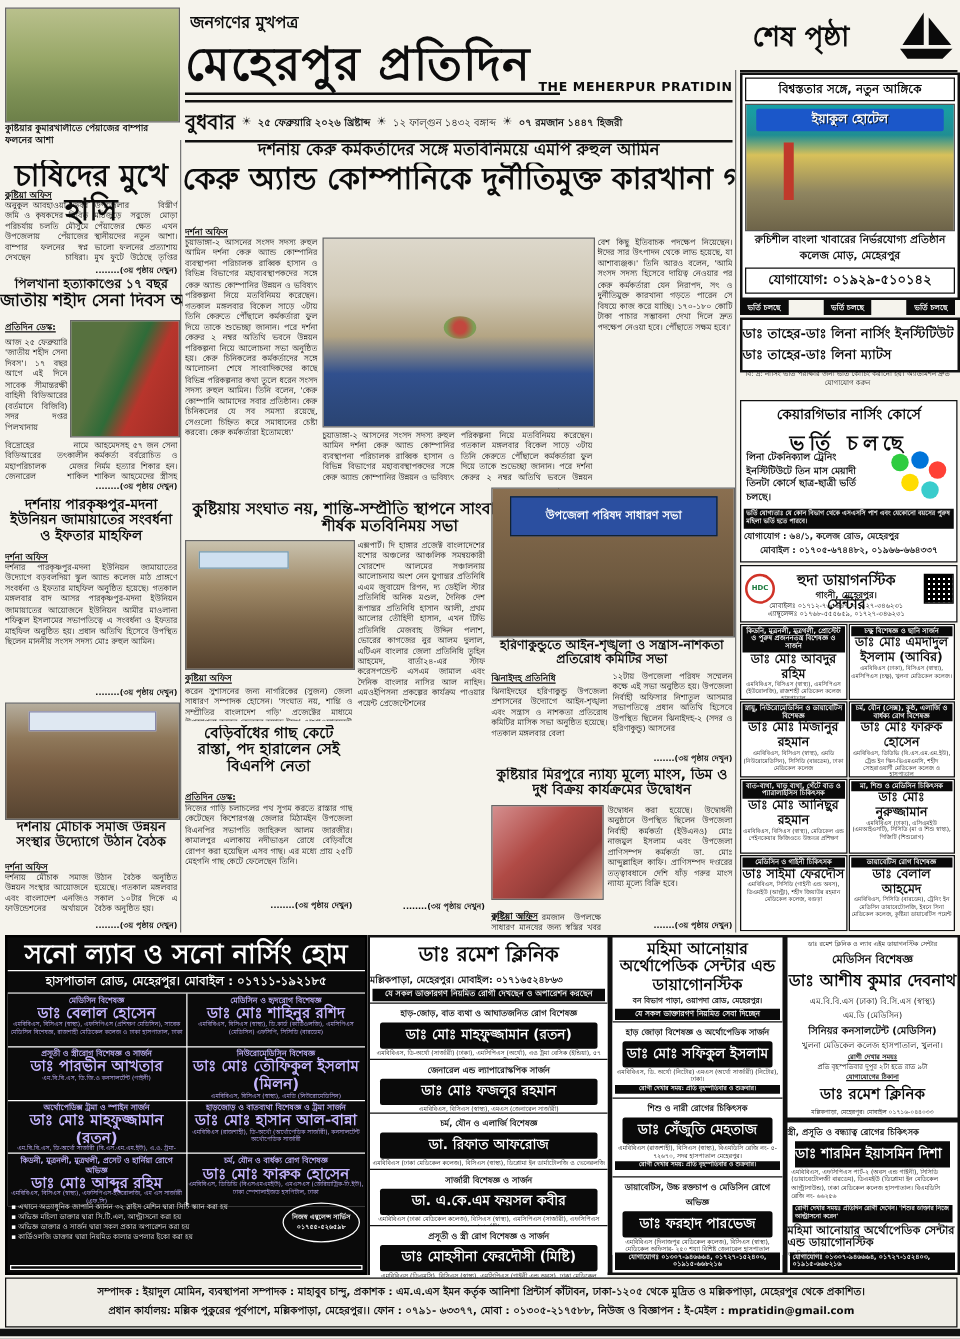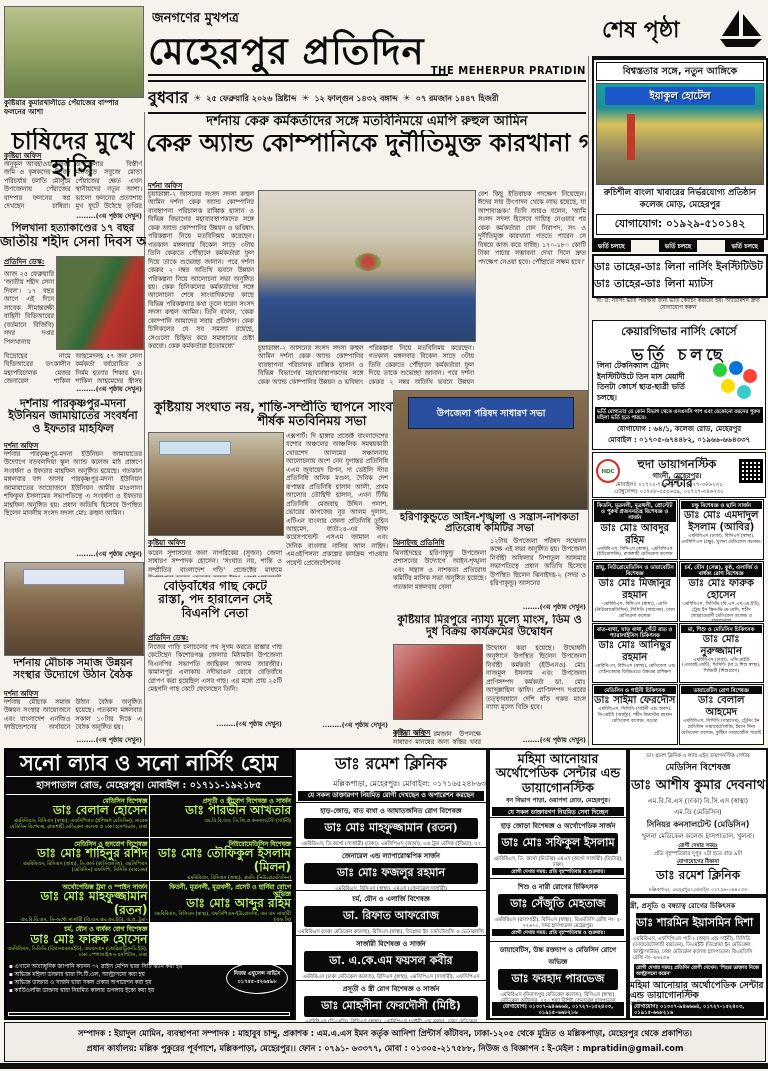--- a/index.html
+++ b/index.html
@@ -9,21 +9,21 @@
   .body{font-size:6.4px;line-height:1.32;text-align:justify;}
   .c2{column-count:2;column-gap:5px;}
   .byline{font-size:7px;font-weight:bold;text-decoration:underline;}
   .cap{font-size:7.2px;font-weight:bold;line-height:1.2;}
   .more{font-size:6.4px;font-weight:bold;text-align:right;}
   .rule{position:absolute;background:#111;}
   .photo{position:absolute;border:1px solid #666;}
   .box{position:absolute;border:1.5px solid #111;background:#fff;}
   .dark{background:#0a0a0a;color:#fff;}
   .grid2{display:grid;grid-template-columns:1fr 1fr;gap:1px;background:#fff;}
-  .dcell{background:#0a0a0a;color:#bef264;text-align:right;padding:2px 1px;overflow:hidden;}
+  .dcell{background:#0a0a0a;color:#c4b5fd;text-align:center;padding:2px 1px;overflow:hidden;}
   .dcell .spec{font-size:6.2px;font-weight:bold;line-height:1.15;}
   .dcell .name{font-size:12px;font-weight:bold;line-height:1.15;}
   .dcell .cred{font-size:4.8px;line-height:1.25;}
   .wcell{background:#fff;text-align:center;border-top:1px solid #111;padding:2px 2px;overflow:hidden;}
   .wcell .spec{font-size:6.6px;font-weight:bold;}
   .wcell .name{background:#0a0a0a;color:#fff;font-size:11px;font-weight:bold;margin:1px 6px;padding:1px 0;border-radius:2px;}
   .wcell .cred{font-size:4.9px;line-height:1.25;}
   .gcell{background:#fff;border:1px solid #111;text-align:center;overflow:hidden;padding:1px;}
   .gcell .spec{background:#0a0a0a;color:#fff;font-size:5.4px;font-weight:bold;padding:1px;line-height:1.15;}
   .gcell .name{font-size:10px;font-weight:bold;line-height:1.2;}
@@ -38,21 +38,21 @@
 
   <div class="t" style="left:152px;top:8px;width:240px;font-size:13px;font-weight:bold">জনগণের মুখপত্র</div>
   <div class="t" style="left:148px;top:22px;width:440px;font-size:37px;font-weight:bold;letter-spacing:1px;white-space:nowrap">মেহেরপুর প্রতিদিন</div>
   <div class="rule" style="left:148px;top:74px;width:300px;height:2px"></div>
   <div class="t" style="left:380px;top:65px;width:206px;font-size:10px;font-weight:bold;text-align:right;letter-spacing:0.5px">THE MEHERPUR PRATIDIN</div>
   <div class="t" style="left:148px;top:80px;width:438px;height:28px;border-top:2px solid #111;border-bottom:2px solid #111;display:flex;align-items:center;gap:5px;padding-top:2px">
     <span style="font-size:16px;font-weight:bold;flex:0 0 auto">বুধবার</span>
     <span class="sun">☀</span>
     <span style="font-size:8px;font-weight:bold">২৫ ফেব্রুয়ারি ২০২৬ খ্রিষ্টাব্দ</span>
     <span class="sun">☀</span>
-    <span style="font-size:8px;font-weight:bold">১২ ফাল্গুন ১৪৩২ বঙ্গাব্দ</span>
+    <span style="font-size:8px;font-weight:normal">১২ ফাল্গুন ১৪৩২ বঙ্গাব্দ</span>
     <span class="sun">☀</span>
     <span style="font-size:8px;font-weight:bold">০৭ রমজান ১৪৪৭ হিজরী</span>
   </div>
 
   <div class="t" style="left:592px;top:6px;width:174px;height:50px;border-bottom:2px solid #111">
     <span style="position:absolute;left:10px;top:6px;font-size:22px;font-weight:bold">শেষ পৃষ্ঠা</span>
     <svg style="position:absolute;right:2px;top:2px" width="46" height="42" viewBox="0 0 46 42">
         <path d="M21 2 L21 28 L4 28 Z" fill="#0a0a0a"></path>
         <path d="M25 6 L25 28 L43 28 Z" fill="#0a0a0a"></path>
         <path d="M2 31 h42 l-8 8 H8 Z" fill="#0a0a0a"></path>
@@ -167,21 +167,21 @@
     <div style="font-size:16px;font-weight:bold;text-align:center;letter-spacing:4px">ভর্তি চলছে</div>
     <div style="position:absolute;left:4px;top:40px;width:108px;font-size:7.5px;font-weight:bold;line-height:1.4">লিনা টেকনিক্যাল ট্রেনিং ইনস্টিটিউটে তিন মাস মেয়াদী তিনটা কোর্সে ছাত্র-ছাত্রী ভর্তি চলছে।</div>
     <div style="position:absolute;right:6px;top:40px;width:48px;height:40px">
       <span style="position:absolute;left:2px;top:2px;width:14px;height:14px;border-radius:50%;background:#2ecc40"></span>
       <span style="position:absolute;left:18px;top:0px;width:14px;height:14px;border-radius:50%;background:#0074d9"></span>
       <span style="position:absolute;left:32px;top:8px;width:14px;height:14px;border-radius:50%;background:#ff4136"></span>
       <span style="position:absolute;left:10px;top:18px;width:14px;height:14px;border-radius:50%;background:#ffdc00"></span>
       <span style="position:absolute;left:26px;top:24px;width:14px;height:14px;border-radius:50%;background:#39cccc"></span>
     </div>
     <div class="strip" style="position:absolute;left:2px;top:86px;right:2px;height:14px;overflow:hidden">ভর্তি যোগ্যতাঃ যে কোন বিভাগ থেকে এসএসসি পাশ এবং যেকোনো বয়সের পুরুষ মহিলা ভর্তি হতে পারবে।</div>
-    <div style="position:absolute;left:2px;top:102px;right:2px;font-size:7px;font-weight:bold;text-align:center">যোগাযোগ : ৬৪/১, কলেজ রোড, মেহেরপুর</div>
+    <div style="position:absolute;left:2px;top:102px;right:2px;font-size:7px;font-weight:bold;">যোগাযোগ : ৬৪/১, কলেজ রোড, মেহেরপুর</div>
     <div style="position:absolute;left:2px;top:113px;right:2px;font-size:7px;font-weight:bold;text-align:center">মোবাইল : ০১৭০৫-৬৭৪৪৮২, ০১৯৬৬-৬৬৪৩৩৭</div>
   </div>
 
   <div class="box" style="left:592px;top:452px;width:172px;height:44px">
     <div style="position:absolute;left:3px;top:6px;width:20px;height:20px;border:2px solid #d03328;border-radius:50%;font-size:5.5px;font-weight:bold;color:#1a7a3c;text-align:center;line-height:20px">HDC</div>
     <div style="position:absolute;left:28px;top:3px;width:112px;font-size:11.5px;font-weight:bold;text-align:center">হুদা ডায়াগনস্টিক সেন্টার</div>
     <div style="position:absolute;left:28px;top:17px;width:112px;font-size:7px;font-weight:bold;text-align:center">গাংনী, মেহেরপুর।</div>
     <div style="position:absolute;left:6px;top:28px;width:140px;font-size:5.4px;text-align:center">মোবাইলঃ ০১৭১২-৭৬৫৬৬৭, ০১৭২৭-৩৪৬২৩১</div>
     <div style="position:absolute;left:6px;top:35px;width:140px;font-size:5.4px;text-align:center">এ্যাম্বুলেন্সঃ ০১৭৬৮-৫৫৫৬৫৯, ০১৭২৭-৩৪৬২৩১</div>
     <div style="position:absolute;right:2px;top:6px;width:22px;height:22px;border:1px solid #000;background-image:repeating-linear-gradient(0deg,#000 0 2px,transparent 2px 4px),repeating-linear-gradient(90deg,#000 0 2px,#fff 2px 4px)"></div>
@@ -233,38 +233,43 @@
   <div class="t dark" style="left:4px;top:748px;width:286px;height:268px;border:2px solid #000">
     <div style="font-size:21px;font-weight:bold;text-align:center;line-height:1.2;margin-top:1px">সনো ল্যাব ও সনো নার্সিং হোম</div>
     <div style="font-size:9.5px;font-weight:bold;text-align:center;border-top:1px solid #fff;border-bottom:1px solid #fff;padding:1px 0">হাসপাতাল রোড, মেহেরপুর। মোবাইল : ০১৭১১-১৯২১৮৫</div>
     <div class="grid2" style="height:170px;grid-auto-rows:1fr">
       <div class="dcell">
           <div class="spec">মেডিসিন বিশেষজ্ঞ</div>
           <div class="name">ডাঃ বেলাল হোসেন</div>
           <div class="cred">এমবিবিএস, বিসিএস (স্বাস্থ্য), এফসিপিএস (প্রশিক্ষণ মেডিসিন), সাবেক মেডিসিন বিশেষজ্ঞ, রাজশাহী মেডিকেল কলেজ ও ঢাকা হাসপাতাল, ঢাকা</div>
         </div>
       <div class="dcell">
+          <div class="spec">মেডিসিন ও হৃদরোগ বিশেষজ্ঞ</div>
+          <div class="name">ডাঃ মোঃ শাহিনুর রশিদ</div>
+          <div class="cred">এমবিবিএস, বিসিএস (স্বাস্থ্য), ডি.কার্ড (কার্ডিওলজি), এমসিপিএস (মেডিসিন) এফসিপি, সিসিডি (বারডেম)</div>
+        </div>
+      <div class="dcell">
           <div class="spec">প্রসূতী ও স্ত্রীরোগ বিশেষজ্ঞ ও সার্জন</div>
           <div class="name">ডাঃ পারভীন আখতার</div>
           <div class="cred">এম.বি.বি.এস, ডি.জি.ও কনসালটেন্ট (গাইনী)</div>
         </div>
       <div class="dcell">
-          <div class="spec">মেডিসিন ও হৃদরোগ বিশেষজ্ঞ</div>
-          <div class="name">ডাঃ মোঃ শাহিনুর রশিদ</div>
-          <div class="cred">এমবিবিএস, বিসিএস (স্বাস্থ্য), ডি.কার্ড (কার্ডিওলজি), এমসিপিএস (মেডিসিন) এফসিপি, সিসিডি (বারডেম)</div>
-        </div>
-      <div class="dcell">
           <div class="spec">নিউরোমেডিসিন বিশেষজ্ঞ</div>
           <div class="name">ডাঃ মোঃ তৌফিকুল ইসলাম (মিলন)</div>
           <div class="cred">এমবিবিএস, বিসিএস (স্বাস্থ্য), এমডি (নিউরোমেডিসিন)</div>
         </div>
       <div class="dcell">
           <div class="spec">অর্থোপেডিক্স ট্রমা ও স্পাইন সার্জন</div>
           <div class="name">ডাঃ মোঃ মাহফুজ্জামান (রতন)</div>
           <div class="cred">এম.বি.বি.এস, ডি-অর্থো সার্জারী (বি.এস.এম.এম.ইউ), এ.ও. ট্রমা- বেসিক (ইন্ডিয়া), এ.ও.- ফেলো (ইন্ডিয়া), সহকারী অধ্যাপক</div>
+        </div>
+      <div class="dcell">
+          <div class="spec">হাড়জোড় ও বাতব্যথা বিশেষজ্ঞ ও ট্রমা সার্জন</div>
+          <div class="name">ডাঃ মোঃ হাসান আল-বান্না</div>
+          <div class="cred">এমবিবিএস (রাজশাহী), ডি-অর্থো (অর্থোপেডিক সার্জারী), কনসালটেন্ট অর্থোপেডিক সার্জারী</div>
         </div>
       <div class="dcell">
           <div class="spec">কিডনী, মূত্রনলী, মূত্রথলী, প্রসেট ও হার্নিয়া রোগে অভিজ্ঞ</div>
           <div class="name">ডাঃ মোঃ আব্দুর রহিম</div>
           <div class="cred">এমবিবিএস, বিসিএস (স্বাস্থ্য), এফসিপিএস-ইউরোলজি, এম এস সার্জারী (এফ.সি)</div>
         </div>
       <div class="dcell">
           <div class="spec">চর্ম, যৌন ও বার্ধক্য রোগ বিশেষজ্ঞ</div>
           <div class="name">ডাঃ মোঃ ফারুক হোসেন</div>
           <div class="cred">এমবিবিএস, ডিডিভি (বিএসএমএমইউ), এমএসএস (জেরিয়াট্রিক-ঢি.ইউ), ঢাকা স্পেশালাইজড হসপিটাল, ঢাকা</div>
@@ -275,21 +280,21 @@
       <div style="font-size:5.6px;line-height:1.45">▪ <span>অভিজ্ঞ মহিলা ডাক্তার দ্বারা সি.টি.এল, আল্ট্রাসনো করা হয়</span></div>
       <div style="font-size:5.6px;line-height:1.45">▪ <span>অভিজ্ঞ ডাক্তার ও সার্জন দ্বারা সকল প্রকার অপারেশন করা হয়</span></div>
       <div style="font-size:5.6px;line-height:1.45">▪ <span>কার্ডিওলজি ডাক্তার দ্বারা নিয়মিত কালার ডপলার ইকো করা হয়</span></div>
     </div>
     <div style="position:absolute;right:4px;top:212px;width:60px;height:30px;border:1px solid #fff;border-radius:50%;font-size:5.2px;font-weight:bold;text-align:center;display:flex;align-items:center;overflow:hidden">নিজস্ব এম্বুলেন্স সার্ভিস ০১৭৫৫-৫২৬৫৯৮</div>
     <div style="position:absolute;left:2px;right:2px;bottom:2px;border:1px solid #fff;font-size:10.5px;font-weight:bold;text-align:center;padding:1px" ind="sono.hotline"></div>
   </div>
 
   <div class="box" style="left:294px;top:748px;width:190px;height:268px;border-width:2px">
     <div style="font-size:16px;font-weight:bold;text-align:center;margin-top:1px">ডাঃ রমেশ ক্লিনিক</div>
-    <div style="font-size:7.5px;font-weight:normal;text-align:right">মল্লিকপাড়া, মেহেরপুর। মোবাইল: ০১৭১৬৫২৪৮৬৩</div>
+    <div style="font-size:7.5px;font-weight:bold;text-align:left">মল্লিকপাড়া, মেহেরপুর। মোবাইল: ০১৭১৬৫২৪৮৬৩</div>
     <div class="strip" style="font-size:6.4px;text-align:center;margin:1px 2px">যে সকল ডাক্তারগণ নিয়মিত রোগী দেখছেন ও অপারেশন করছেন</div>
     <div class="wcell" style="height:40px">
         <div class="spec">হাড়-জোড়, বাত ব্যথা ও আঘাতজনিত রোগ বিশেষজ্ঞ</div>
         <div class="name">ডাঃ মোঃ মাহফুজ্জামান (রতন)</div>
         <div class="cred">এমবিবিএস, ডি-অর্থো (সার্জারী) (ঢাকা), এমসিপিএস (অর্থো), এও ট্রমা বেসিক (ইন্ডিয়া), ৫৭ কলেজ (ইন্ডিয়া), ঢাকা, ৪৯টি (চুক্তিমালায়)</div>
       </div>
     <div class="wcell" style="height:38px">
         <div class="spec">জেনারেল এন্ড ল্যাপারোস্কপিক সার্জন</div>
         <div class="name">ডাঃ মোঃ ফজলুর রহমান</div>
         <div class="cred">এমবিবিএস, বিসিএস (স্বাস্থ্য), এমএস (জেনারেল সার্জারী)</div>

